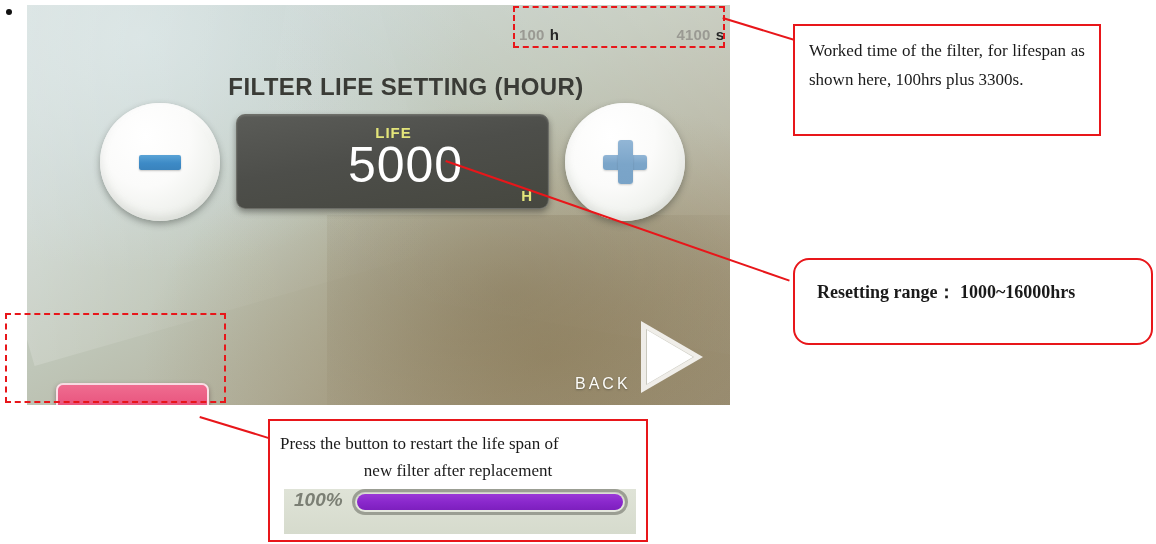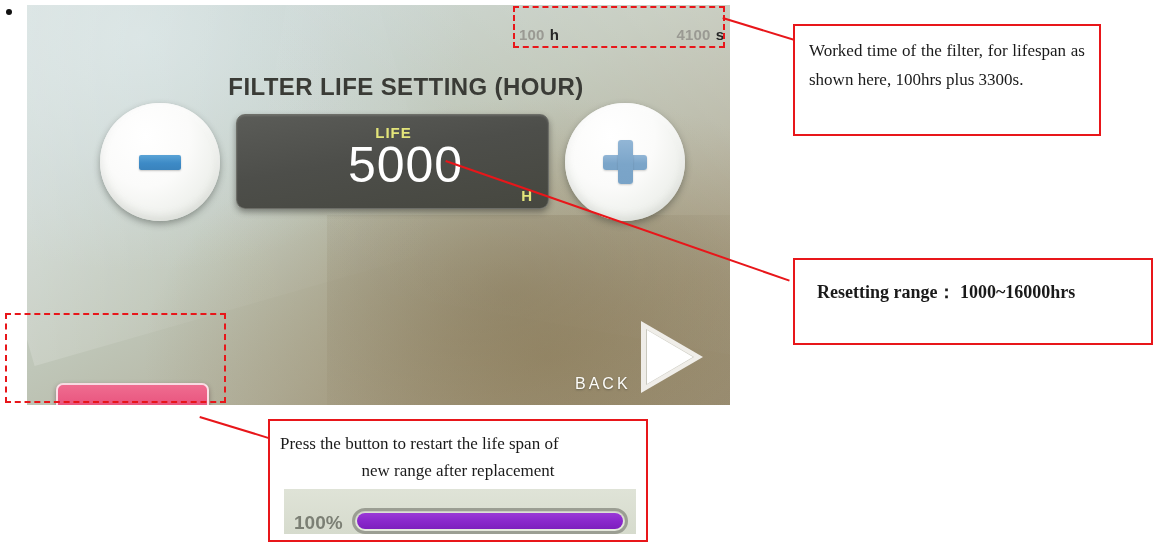--- a/index.html
+++ b/index.html
@@ -283,20 +283,21 @@
   .callout-worked-time p {
     font-size: 17px;
     line-height: 1.72;
     text-align: justify;
     text-align-last: left;
   }
   .callout-range {
     left: 793px; top: 258px;
     width: 360px; height: 87px;
     padding: 20px 12px 0 22px;
+    border-radius: 16px;
   }
   .callout-range p {
     font-size: 18px;
     font-weight: 700;
     white-space: nowrap;
   }
   .callout-press {
     left: 268px; top: 419px;
     width: 380px; height: 123px;
     padding: 9px 10px 4px 10px;
@@ -314,23 +315,24 @@
     margin-top: -1px;
   }
 
   
   .progress-wrap {
     position: absolute;
     left: 14px; bottom: 6px;
     width: 352px; height: 45px;
     background: linear-gradient(180deg, #dfe3d7 0%, #d6dbcd 100%);
     display: flex;
-    align-items: flex-end;
+    align-items: flex-start;
     padding: 0 8px 0 10px;
     gap: 9px;
+    font-style: italic;
   }
   .progress-pct {
     font-family: "Liberation Sans", sans-serif;
     font-size: 19px;
     font-weight: 700;
     color: #7b7f74;
     white-space: nowrap;
   }
   .progress-track {
     flex: 1;
@@ -415,21 +417,21 @@
   <div class="callout callout-worked-time">
     <p>Worked time of the filter, for lifespan as shown here, 100hrs plus 3300s.</p>
   </div>
 
   <div class="callout callout-range">
     <p>Resetting range：  1000~16000hrs</p>
   </div>
 
   <div class="callout callout-press">
     <p class="line1">Press the button to restart the life span of</p>
-    <p class="line2">new range after replacement</p>
+    <p class="line2">new filter after replacement</p>
 
     <div class="progress-wrap">
       <span class="progress-pct">100%</span>
       <div class="progress-track">
         <div class="progress-fill" style="width: 100%;"></div>
       </div>
     </div>
   </div>
 
 </div>

